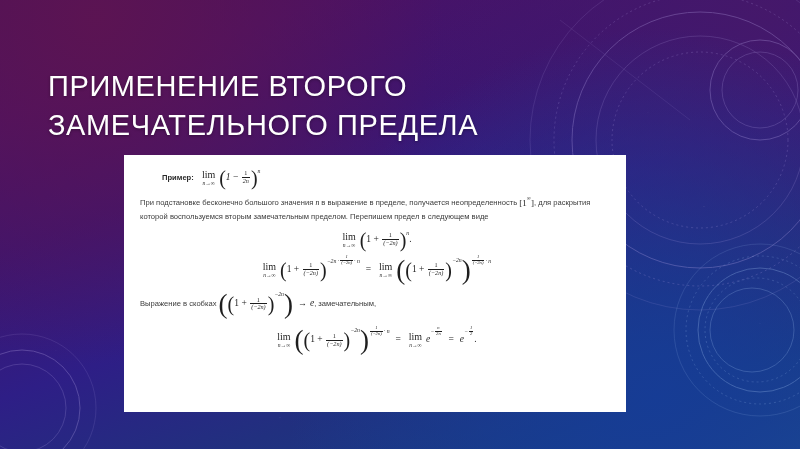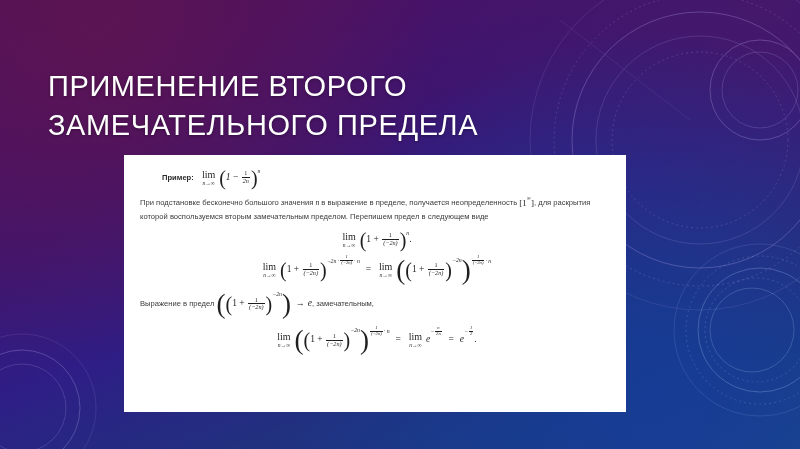--- a/index.html
+++ b/index.html
@@ -215,21 +215,21 @@
           <span class="eq">=</span>
           <span class="lim">
             <span class="top">lim</span>
             <span class="sub">n→∞</span>
           </span>
           <span class="big2">(</span><span class="big">(</span><span class="base">1</span><span class="base">&nbsp;</span><span class="base">+</span><span class="base">&nbsp;</span><span class="frac"><span class="num">1</span><span class="den mi">(−2n)</span></span><span class="big">)</span><span class="sup">−2n</span><span class="big2">)</span><span class="sup"><span class="frac"><span class="num">1</span><span class="den">(−2n)</span></span><span>· n</span></span>
         </span>
       </div>
 
       <p class="para" style="margin-top:10px;">
-        <span>Выражение в предел</span>
+        <span>Выражение в скобках</span>
         <span class="m">
           <span class="big2">(</span><span class="big">(</span><span class="base">1</span><span class="base">&nbsp;</span><span class="base">+</span><span class="base">&nbsp;</span><span class="frac"><span class="num">1</span><span class="den mi">(−2n)</span></span><span class="big">)</span><span class="sup">−2n</span><span class="big2">)</span>
           <span class="arrow">→</span><span class="base mi">e</span></span><span>, замечательным,</span>
       </p>
 
       <div class="eqline" style="margin-top:12px;">
         <span class="m">
           <span class="lim">
             <span class="top">lim</span>
             <span class="sub">n→∞</span>

